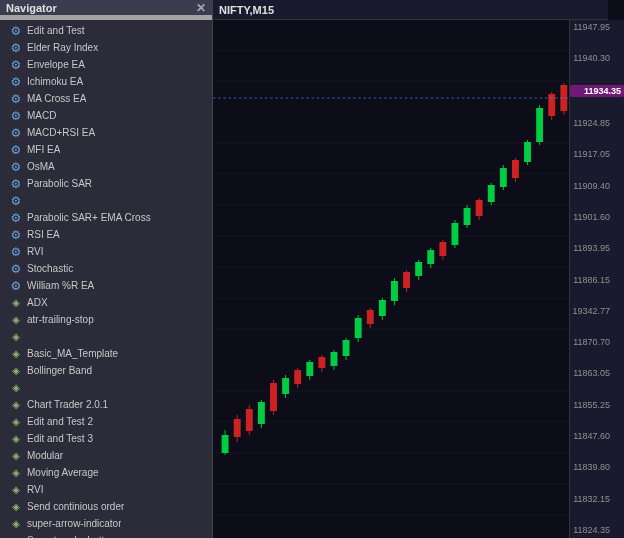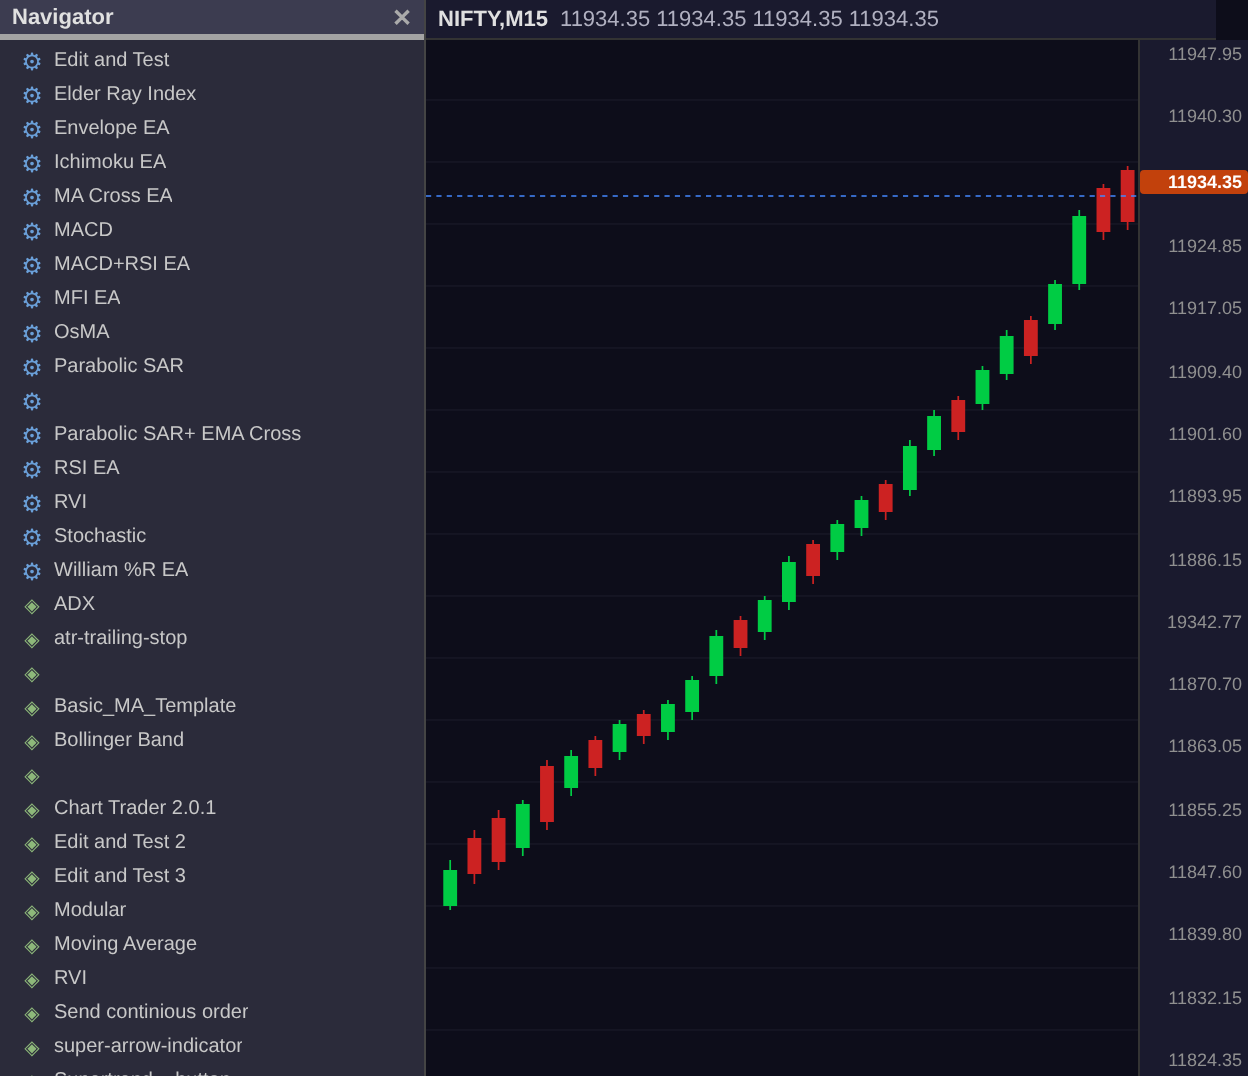--- a/index.html
+++ b/index.html
@@ -17,21 +17,21 @@
     }
     .navigator-header {
       background: #3c3c50;
       color: #e0e0e0;
       padding: 3px 6px;
       font-size: 11px;
       font-weight: bold;
       display: flex;
       justify-content: space-between;
       align-items: center;
-      border-bottom: 3px solid #a3a3a3;
+      border-bottom: 5px solid #a3a3a3;
       height: 20px;
     }
     .nav-close-btn {
       cursor: pointer;
       color: #aaa;
       font-size: 12px;
       line-height: 1;
     }
     .navigator-body {
       flex: 1;
@@ -109,25 +109,25 @@
       border-left: 1px solid #333;
       display: flex;
       flex-direction: column;
       justify-content: space-between;
       padding: 2px 0;
     }
     .price-label {
       font-size: 9px;
       color: #909090;
       text-align: right;
-      padding-right: 3px;
+      padding-right: 14px;
       line-height: 1.2;
     }
     .price-label.current {
-      background: #c2410c;
+      background: #701a75;
       color: #fff;
       font-weight: bold;
       padding: 1px 3px;
       border-radius: 2px;
     }
 
     
     .chart-svg {
       width: 100%;
       height: 100%;
@@ -265,21 +265,20 @@
       <span class="icon ind-icon">◈</span>
       <span class="label">Supertrend _ button</span>
     </div>
 
   </div>
 </div>
 
 <div class="chart-area">
   <div class="chart-title-bar">
     <span style="margin-right:6px;color:#e0e0e0;font-weight:bold;">NIFTY,M15</span>
-    <span style="color:#b0b0c0;">11934.35 11934.35 11934.35 11934.35</span>
   </div>
 
   <div class="chart-canvas">
     <svg class="chart-svg" viewBox="0 0 412 518" preserveAspectRatio="none">
 
       <rect width="412" height="518" fill="#0d0d1a"></rect>
 
       <line x1="0" y1="30" x2="412" y2="30" stroke="#1e1e2e" stroke-width="0.5"></line>
       <line x1="0" y1="61" x2="412" y2="61" stroke="#1e1e2e" stroke-width="0.5"></line>
       <line x1="0" y1="92" x2="412" y2="92" stroke="#1e1e2e" stroke-width="0.5"></line>

